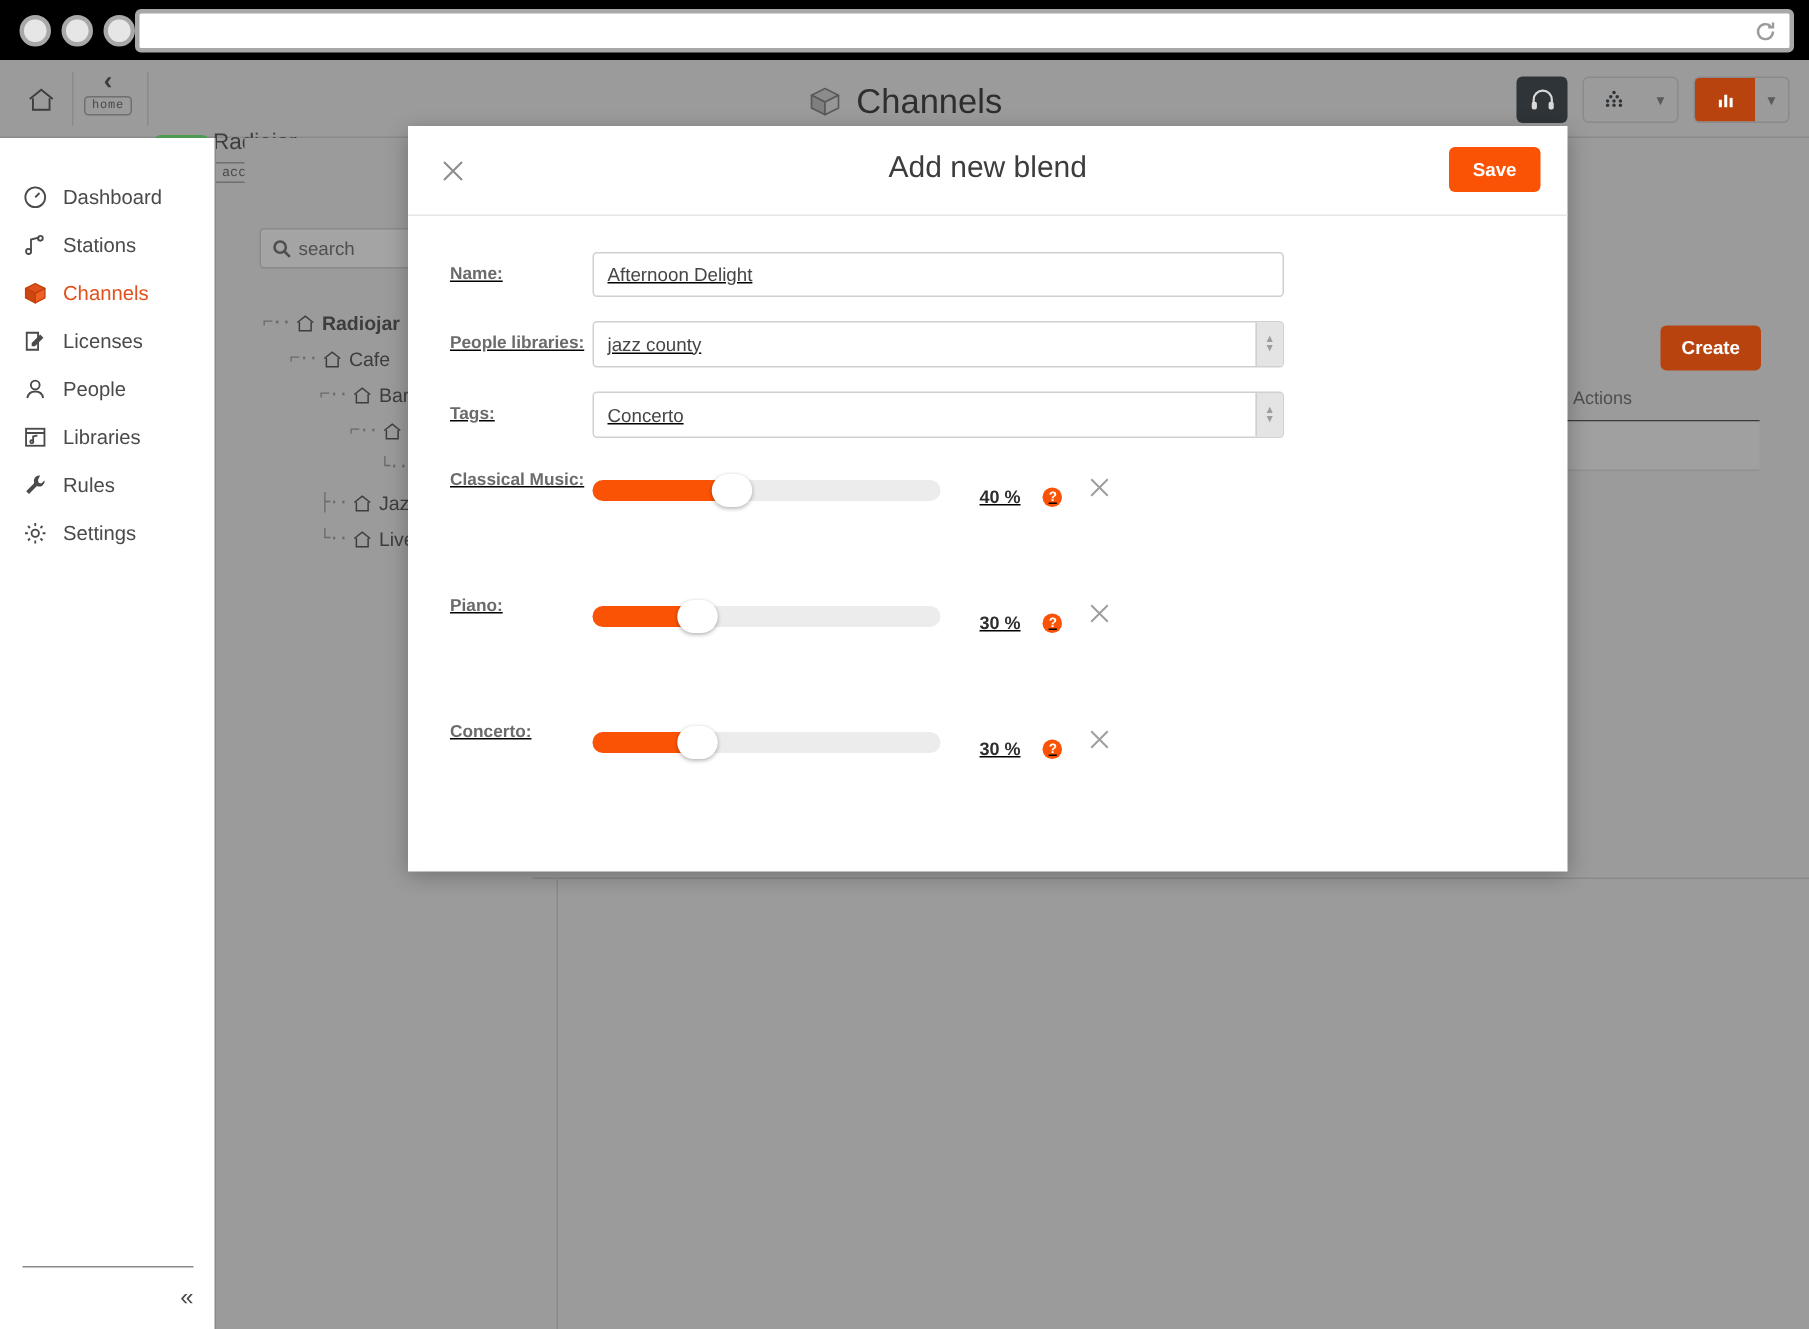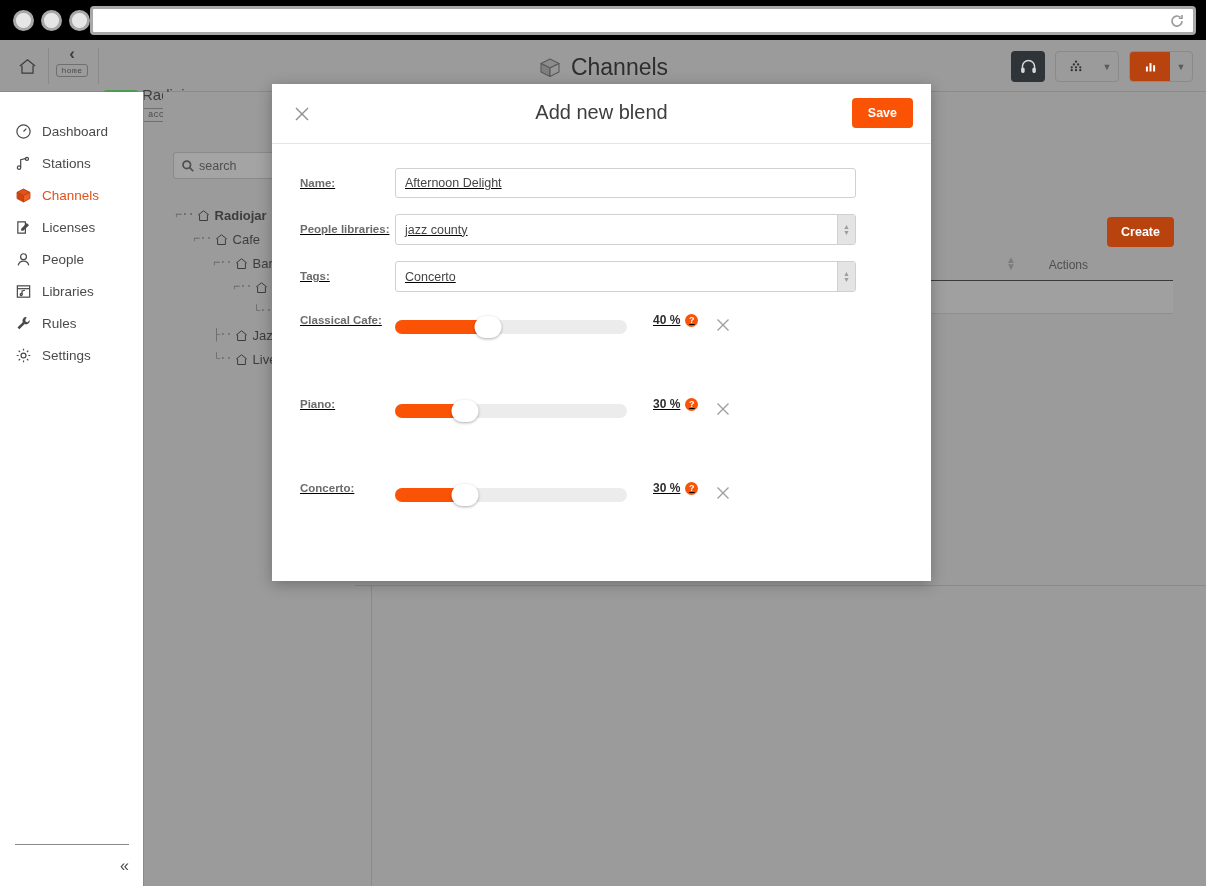--- a/index.html
+++ b/index.html
@@ -176,21 +176,21 @@
   .col-sort {
     position: absolute; right: 190px; top: 164px;
     color: #7d7d7d; font-size: 10px; line-height: 7px;
   }
   .table-rule { position: absolute; left: 0; right: 33px; top: 188px; height: 1px; background: #3a3a3a; }
   .table-row-bg { position: absolute; left: 0; right: 33px; top: 189px; height: 33px; background: #a0a0a0; border-bottom: 1px solid #909090; }
 
   
   .modal {
     position: absolute; left: 272px; top: 44px;
-    width: 659px; height: 497px;
+    width: 773px; height: 497px;
     background: #fff;
     box-shadow: 0 3px 14px rgba(0,0,0,.28);
   }
   .modal-head {
     position: relative; height: 60px;
     border-bottom: 1px solid #e6e6e6;
   }
   .modal-close {
     position: absolute; left: 20px; top: 20px;
     width: 20px; height: 20px; color: #8d8d8d;
@@ -245,23 +245,23 @@
     background: #ececec;
   }
   .fill { position: absolute; left: 0; top: 0; bottom: 0; border-radius: 7px; background: #fb5305; }
   .knob {
     position: absolute; top: -4px; width: 27px; height: 22px;
     border-radius: 11px; background: #fff;
     box-shadow: 0 1px 3px rgba(0,0,0,.32);
     transform: translateX(-50%);
   }
   .pct {
-    margin-left: 26px; margin-top: 5px;
+    margin-left: 26px; margin-top: 16px;
     font-size: 12px; font-weight: bold; color: #2e2e2e;
-    display: flex; align-items: center; gap: 5px; white-space: nowrap;
+    display: flex; align-items: center; gap: 15px; white-space: nowrap;
   }
   .help-ico {
     width: 13px; height: 13px; border-radius: 50%;
     background: #fb5305; color: #fff;
     font-size: 9px; font-weight: bold;
     display: flex; align-items: center; justify-content: center;
     font-family: "Liberation Sans", sans-serif;
   }
   .srow .rm {
     margin-left: 16px; margin-top: 8px;
@@ -584,21 +584,21 @@
         <div class="flabel">Tags:</div>
         <div class="fctrl">
           <div class="fselect">
             <span>Concerto</span>
             <span class="spinner">▲<br>▼</span>
           </div>
         </div>
       </div>
 
       <div class="srow">
-        <div class="flabel">Classical Cafe:</div>
+        <div class="flabel">Classical Music:</div>
         <div class="slider-wrap">
           <div class="track">
             <div class="fill" style="width:40%"></div>
             <div class="knob" style="left:40%"></div>
           </div>
         </div>
         <div class="pct">
           <span>40 %</span>
           <span class="help-ico">?</span>
         </div>

